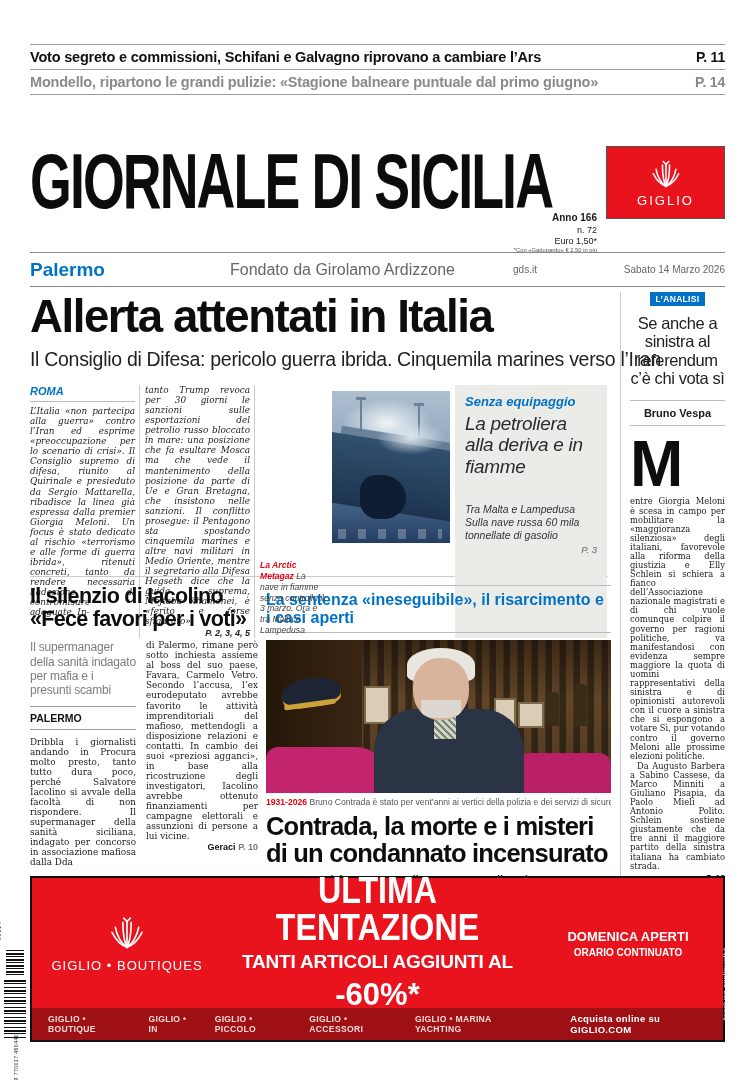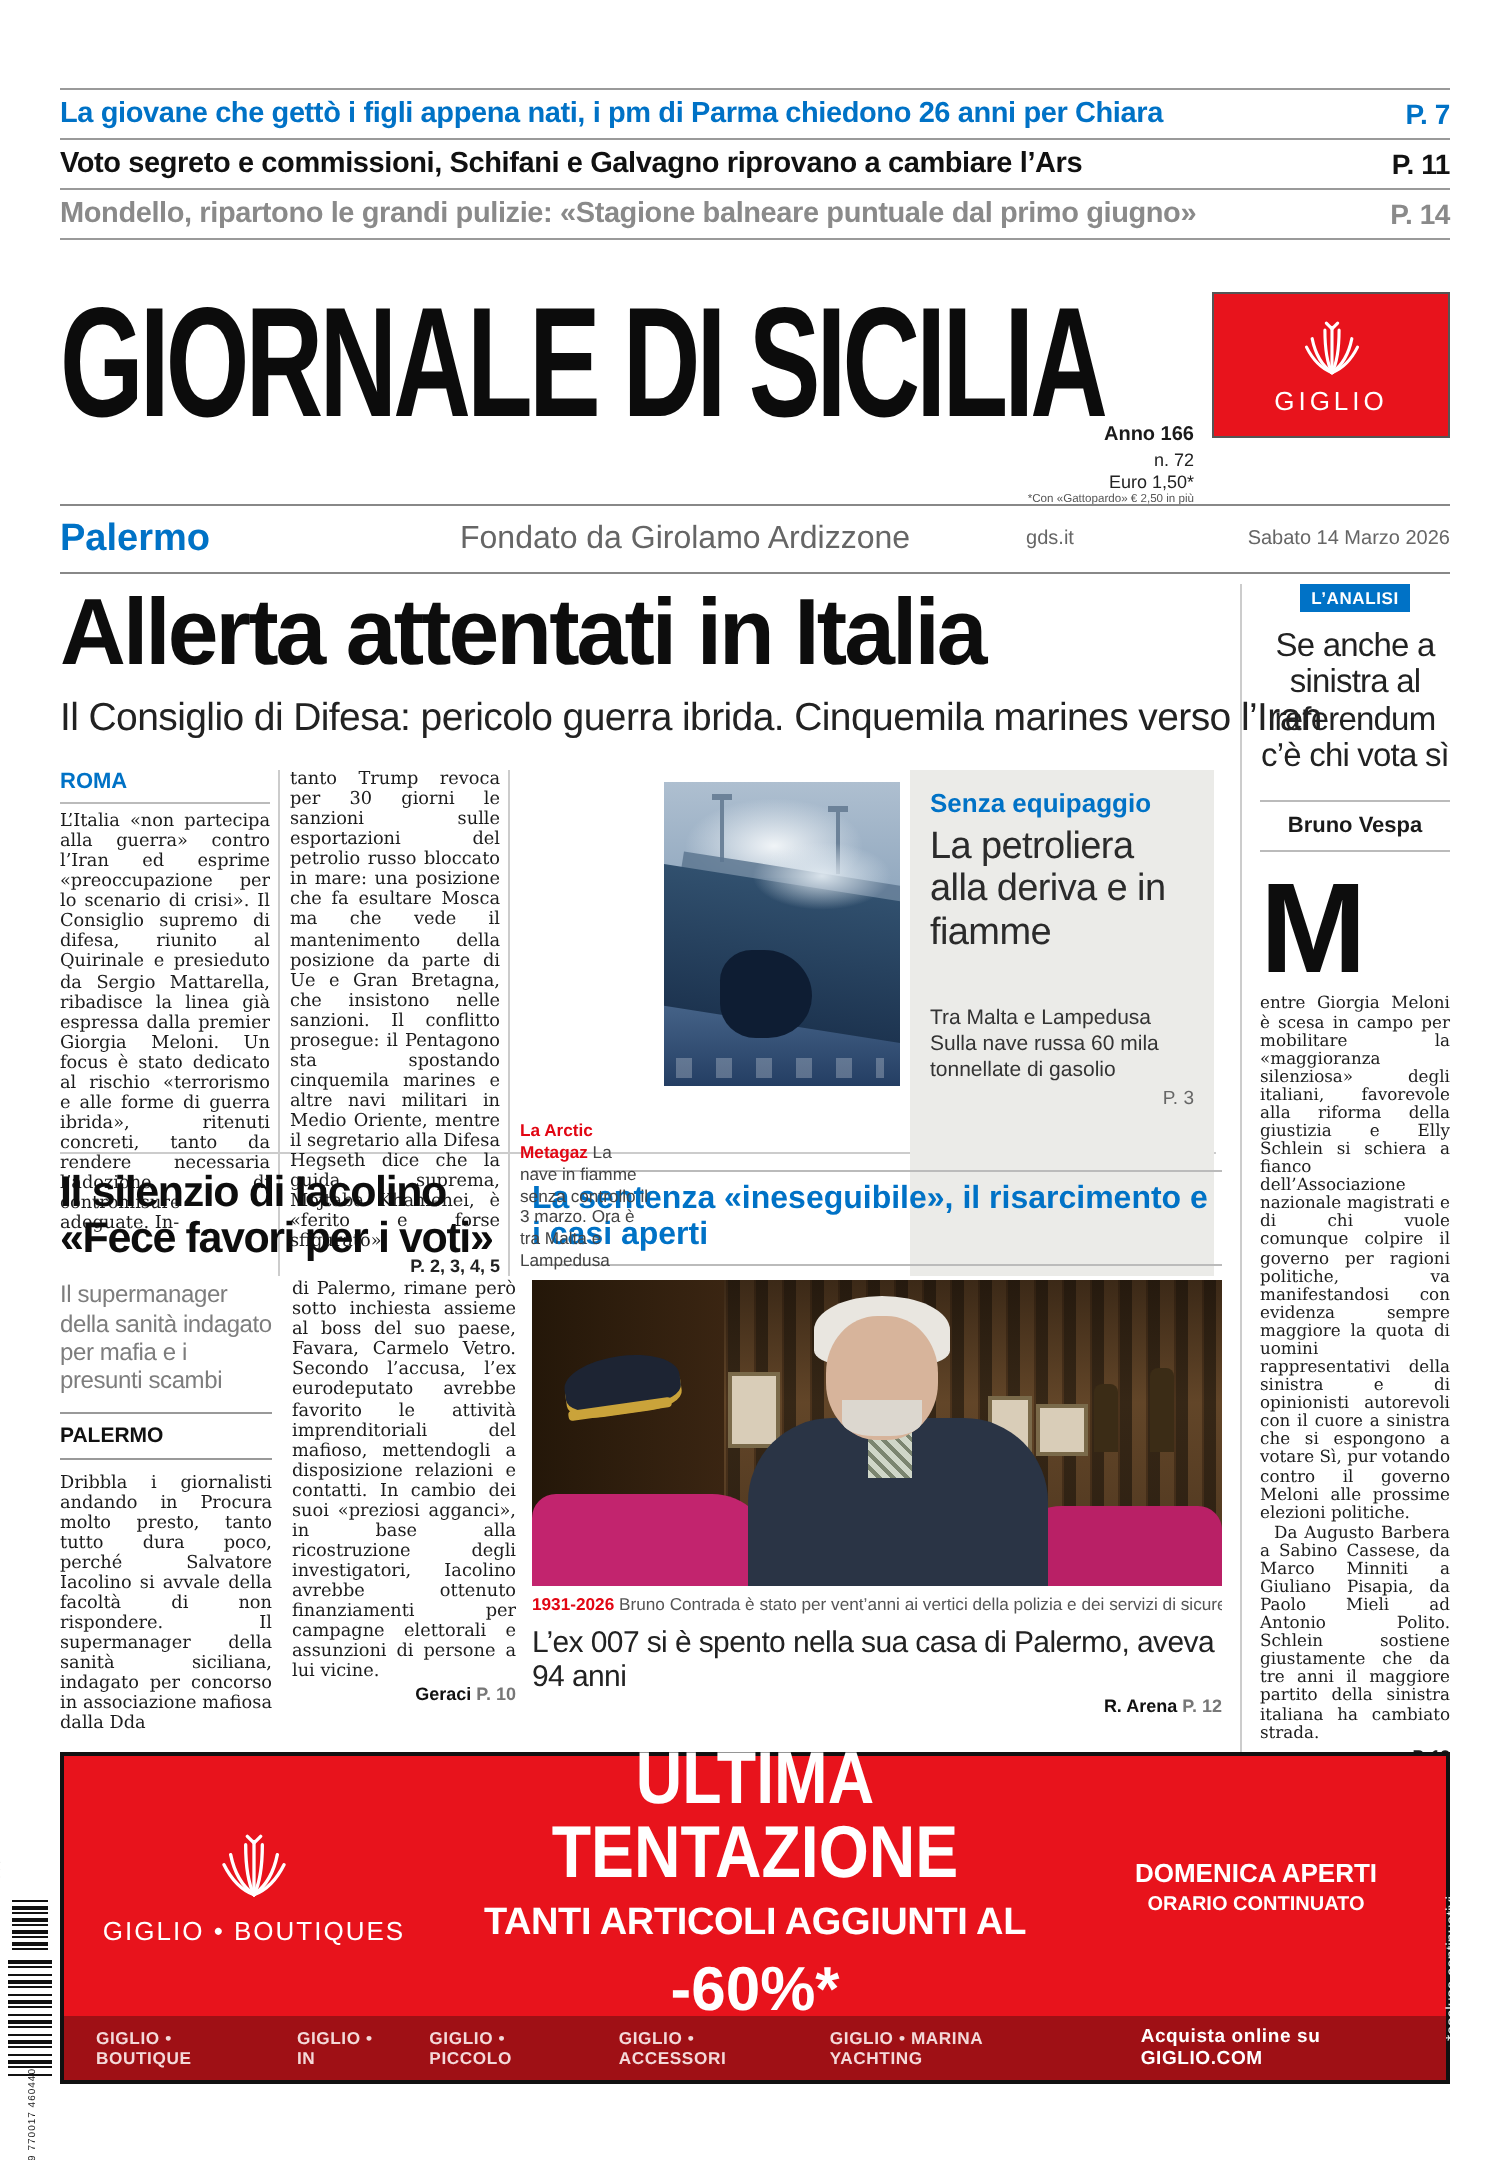--- a/index.html
+++ b/index.html
@@ -32,21 +32,21 @@
   .dateline .site{color:#666;font-size:10px;width:140px;text-align:center;}
   .dateline .date{color:#666;font-size:10px;width:130px;text-align:right;}
 
   
   .main{top:292px;display:grid;grid-template-columns:578px 105px;column-gap:12px;height:576px;}
   .leftcell{position:relative;}
 
   h1.lead-hl{margin:0;font-size:47px;font-weight:800;letter-spacing:-1.5px;line-height:1;transform:scale(0.97,1);transform-origin:left;white-space:nowrap;color:#0d0d0d;}
   .lead-sub{font-size:19.5px;color:#222;margin-top:9px;letter-spacing:-0.3px;white-space:nowrap;}
 
-  .lead-row{margin-top:14px;height:183px;display:grid;grid-template-columns:110px 110px 190px 152px;column-gap:5px;}
+  .lead-row{margin-top:14px;height:183px;display:grid;grid-template-columns:110px 110px 190px 152px;column-gap:5px;font-style:italic;}
   .txtcol{border-right:1px solid #ccc;padding-right:4px;}
   .kicker-blue{color:#0072c6;font-weight:bold;font-size:11px;border-bottom:1px solid #bbb;padding-bottom:4px;margin-bottom:4px;}
   .bodytext{font-family:"DejaVu Serif",serif;font-size:8.9px;line-height:1.13;text-align:justify;color:#1c1c1c;}
   .pages-ref{font-weight:bold;font-size:9px;text-align:right;font-family:"Liberation Sans",sans-serif;color:#222;margin-top:1px;}
 
   
   .shipcol{position:relative;}
   .ship-img{position:absolute;right:0;top:6px;width:118px;height:152px;overflow:hidden;background:linear-gradient(180deg,#aebfd0 0%,#8ba3bb 45%,#49678c 70%,#243e63 100%);}
   .ship-hull{position:absolute;left:-18px;top:52px;width:170px;height:70px;background:linear-gradient(180deg,#31506e,#1d3450);transform:rotate(9deg);border-radius:6px 14px 4px 4px;}
   .ship-deck{position:absolute;left:8px;top:44px;width:120px;height:16px;background:#5d7790;transform:rotate(9deg);opacity:.85;}
@@ -148,24 +148,20 @@
   .barcode-wrap{position:absolute;left:4px;top:938px;width:22px;height:110px;}
   .bc-num-top{position:absolute;left:-2px;top:-4px;font-size:5px;transform:rotate(-90deg);transform-origin:left bottom;color:#222;letter-spacing:1px;}
   .bc1{position:absolute;left:2px;top:12px;width:18px;height:26px;background:repeating-linear-gradient(180deg,#111 0 1px,#fff 1px 3px,#111 3px 5px,#fff 5px 6px);}
   .bc2{position:absolute;left:0;top:42px;width:22px;height:60px;background:repeating-linear-gradient(180deg,#111 0 2px,#fff 2px 3px,#111 3px 4px,#fff 4px 7px,#111 7px 8px,#fff 8px 10px);}
   .bc-num{position:absolute;left:-37px;top:96px;font-size:5px;transform:rotate(-90deg);transform-origin:right top;color:#222;letter-spacing:.5px;}
 </style>
 </head>
 <body>
 
 <div class="margins teasers">
-  <div class="teaser blue">
-    <span>La giovane che gettò i figli appena nati, i pm di Parma chiedono 26 anni per Chiara</span>
-    <span class="pg">P. 7</span>
-  </div>
   <div class="teaser black">
     <span>Voto segreto e commissioni, Schifani e Galvagno riprovano a cambiare l’Ars</span>
     <span class="pg">P. 11</span>
   </div>
   <div class="teaser gray">
     <span>Mondello, ripartono le grandi pulizie: «Stagione balneare puntuale dal primo giugno»</span>
     <span class="pg">P. 14</span>
   </div>
 </div>
 
@@ -293,20 +289,21 @@
           <div class="c-body"></div>
           <div class="c-shirt"></div>
           <div class="c-hair"></div>
           <div class="c-head"></div>
           <div class="c-beard"></div>
         </div>
         <div class="c-caption">
           <span class="yrs">1931-2026</span>
           <span>Bruno Contrada è stato per vent’anni ai vertici della polizia e dei servizi di sicurezza</span>
         </div>
+        <div class="c-hl">Contrada, la morte e i misteri di un condannato incensurato</div>
         <div class="c-sub">L’ex 007 si è spento nella sua casa di Palermo, aveva 94 anni</div>
         <div class="byline">
           <b>R. Arena</b>
           <span class="pg">P. 12</span>
         </div>
       </div>
     </div>
   </div>
 
   <div class="rightcell">

